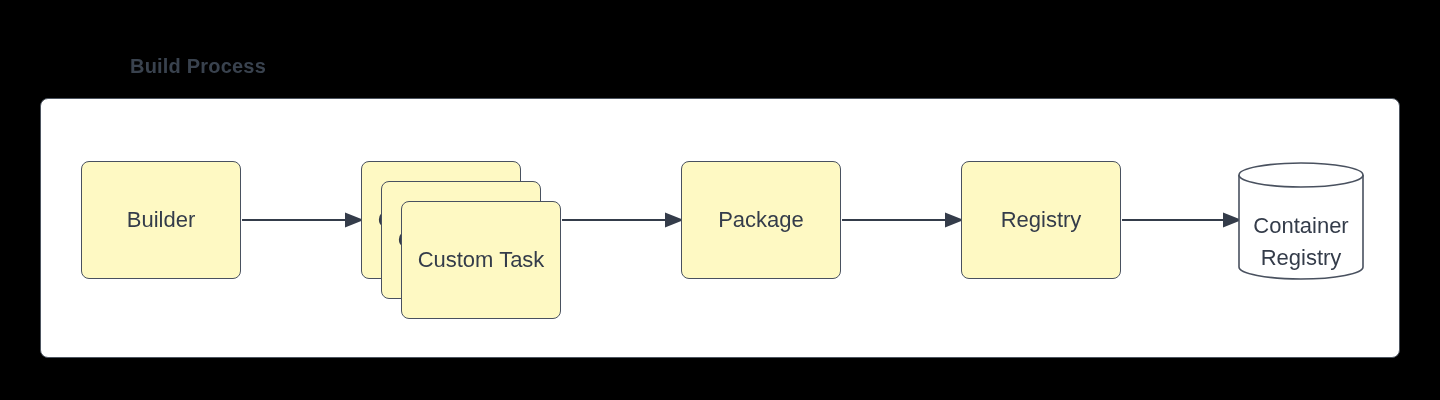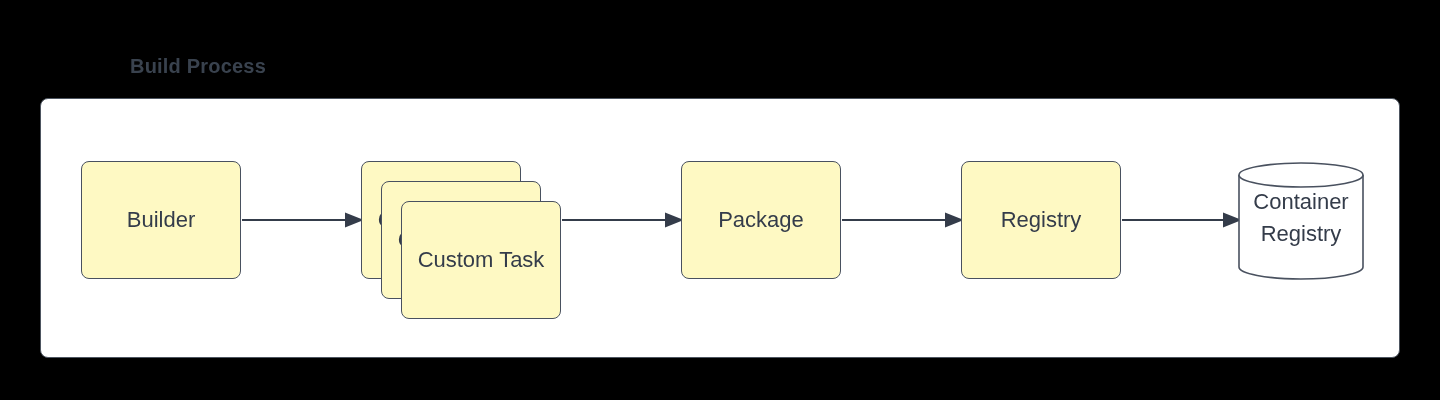--- a/index.html
+++ b/index.html
@@ -64,21 +64,21 @@
   }
   .node-builder  { left: 40px;  top: 62px; }
   .stack-back    { left: 320px; top: 62px; }
   .stack-middle  { left: 340px; top: 82px; }
   .stack-front   { left: 360px; top: 102px; }
   .node-package  { left: 640px; top: 62px; }
   .node-publish  { left: 920px; top: 62px; }
   .cylinder-label {
     position: absolute;
     left: 1200px;
-    top: 74px;
+    top: 98px;
     width: 120px;
     height: 90px;
     display: flex;
     align-items: center;
     justify-content: center;
     text-align: center;
     font-size: 22px;
     line-height: 1.45;
     color: #343c4a;
   }

